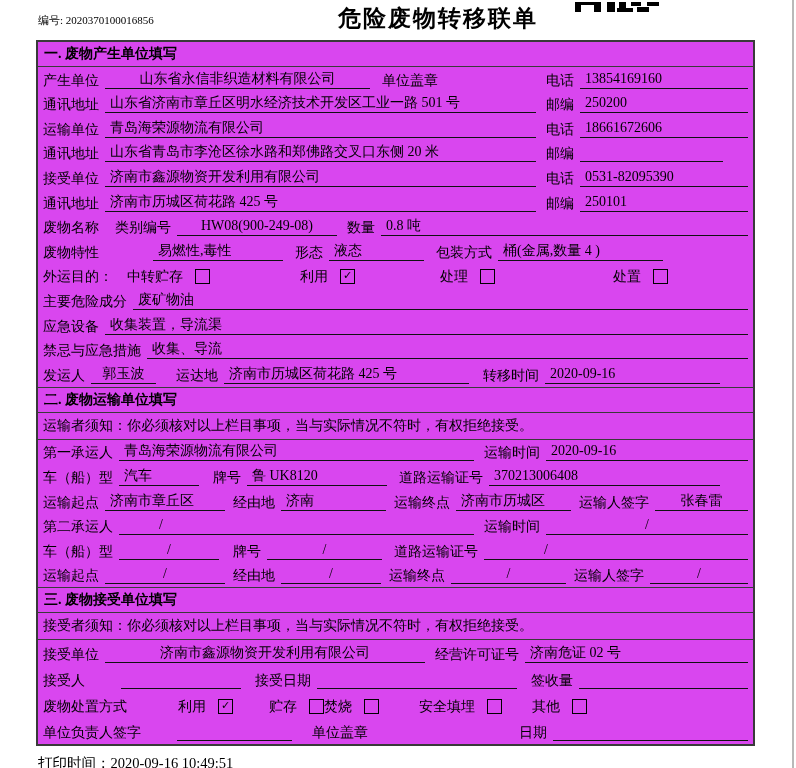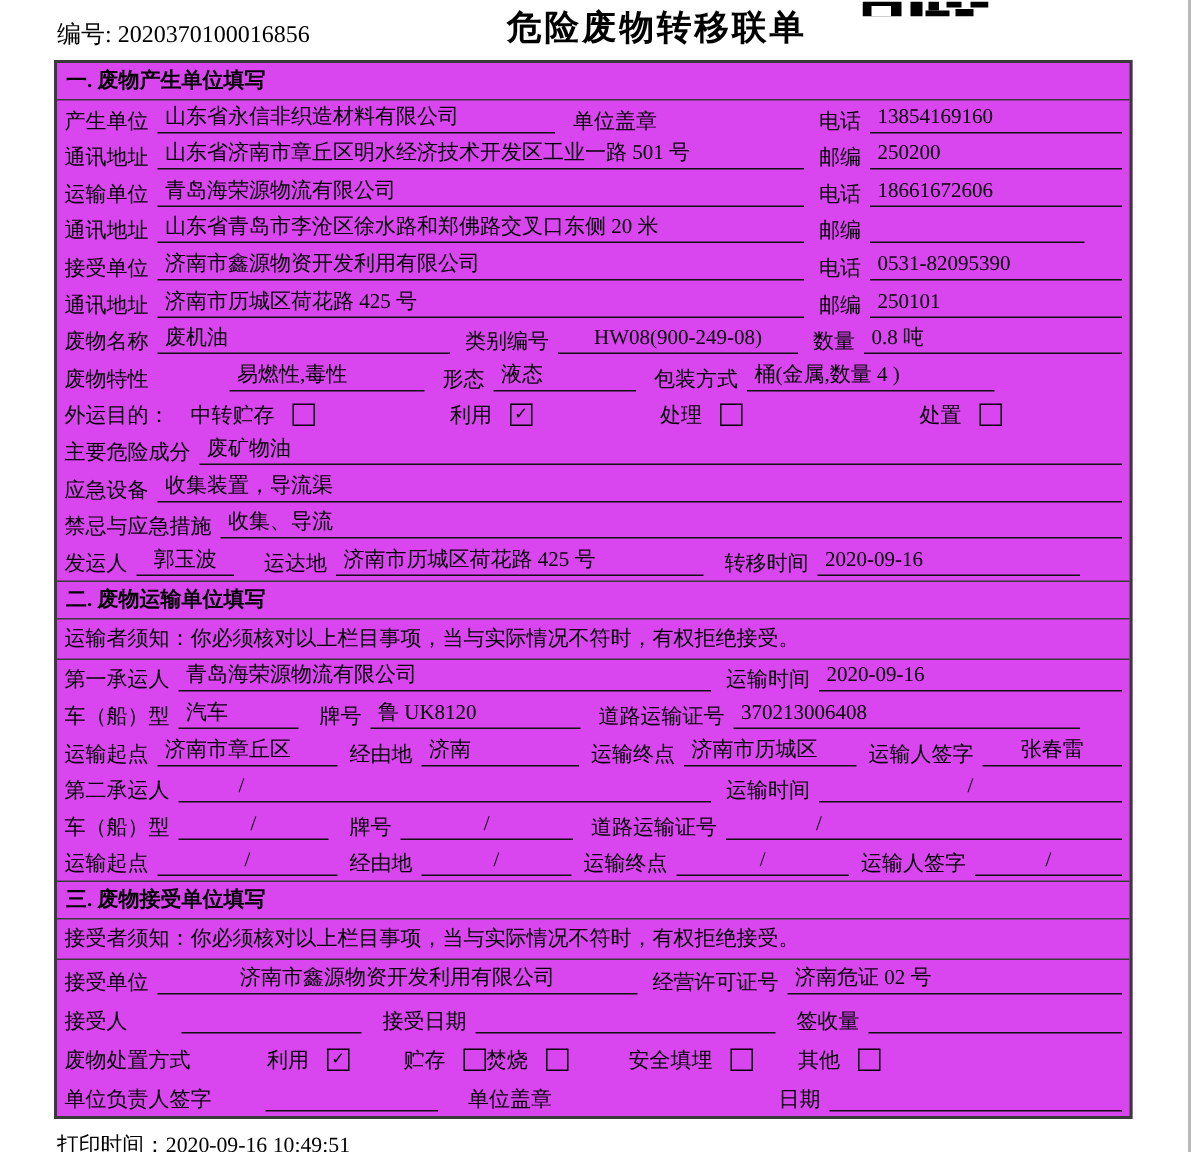--- a/index.html
+++ b/index.html
@@ -1,21 +1,21 @@
 <!DOCTYPE html>
 <html><head>
 <meta charset="utf-8">
 <style>
   html,body{margin:0;padding:0;}
   body{width:796px;height:768px;background:#fff;font-family:"Liberation Serif","DejaVu Serif",serif;
        font-size:14px;color:#000;position:relative;overflow:hidden;}
   .right-edge{position:absolute;top:0;bottom:0;right:2px;width:2px;background:#b9b9b9;}
   
   .hdr{position:relative;height:40px;}
-  .doc-no{position:absolute;left:38px;top:13px;white-space:nowrap;font-size:16px;}
+  .doc-no{position:absolute;left:38px;top:13px;white-space:nowrap;font-size:11px;}
   .title{position:absolute;left:0;right:0;top:3px;text-align:center;font-weight:bold;
          font-size:23px;letter-spacing:2px;transform:translateX(40px);}
   .qr{position:absolute;left:575px;top:0;width:84px;height:10px;}
   
   .form{margin-left:36px;width:719px;border:2px solid #3a3a3a;box-sizing:border-box;background:#d946ef;}
   .sec + .sec{border-top:1.5px solid #3a3a3a;}
   .sec-h{font-weight:bold;padding:3px 6px 3px 6px;border-bottom:1.5px solid #3a3a3a;font-size:14px;}
   .row{display:flex;align-items:flex-end;padding:0 5px;height:24.6px;white-space:nowrap;box-sizing:border-box;}
   .row.notice{border-bottom:1.2px solid #3a3a3a;height:27px;align-items:center;}
   .row.tall{height:26px;}
@@ -27,21 +27,21 @@
   .ctr{text-align:center;}
   .cbx{display:inline-block;width:13px;height:13px;border:1px solid #000;margin:0 0 4px 6px;
        line-height:12px;text-align:center;font-size:11px;font-family:"DejaVu Sans",sans-serif;}
   .ml8{margin-left:8px;}.ml10{margin-left:10px;}.ml12{margin-left:12px;}.ml14{margin-left:14px;}.ml30{margin-left:30px;}.ml32{}.ml36{margin-left:36px;}
   .ml40{margin-left:40px;}.ml45{margin-left:45px;}.ml85{margin-left:85px;}.ml90{margin-left:90px;}
   .ml118{margin-left:118px;}.ml145{margin-left:145px;}.ml20{margin-left:20px;}
   .mr28{margin-right:28px;}
   .w65{width:65px;}.w80{width:80px;}.w95{width:95px;}.w100{width:100px;}.w105{width:105px;}
   .w115{width:115px;}.w120{width:120px;}.w130{width:130px;margin-left:48px;}.w140{width:140px;}.w143{width:143px;}
   .w160{width:160px;}.w165{width:165px;}.w195{width:195px;}.w200{width:200px;}.w245{width:245px;}
-  .w265{width:265px;}.w320{width:320px;}.w355{width:355px;}
+  .w265{width:265px;text-align:center;}.w320{width:320px;}.w355{width:355px;}
   .footer{margin:8px 0 0 38px;font-size:14.5px;}
 </style>
 </head>
 <body>
 
 <div class="hdr">
   <span class="doc-no"><span>编号: </span><span>2020370100016856</span></span>
   <div class="title">危险废物转移联单</div>
   <div class="qr">
     <svg width="84" height="10" xmlns="http://www.w3.org/2000/svg">
@@ -124,21 +124,20 @@
         <span class="val fill" style="margin-right:10px;">济南市历城区荷花路 425 号</span>
       </div>
       <div class="rgrp">
         <span class="lab">邮编</span>
         <span class="val fill">250101</span>
       </div>
     </div>
 
     <div class="row">
       <span class="lab">废物名称</span>
-      <span class="val w195">废机油</span>
       <span class="lab ml10">类别编号</span>
       <span class="val w160 ctr">HW08(900-249-08)</span>
       <span class="lab ml10">数量</span>
       <span class="val fill">0.8 吨</span>
     </div>
 
     <div class="row">
       <span class="lab">废物特性</span>
       <span class="val w130">易燃性,毒性</span>
       <span class="lab ml12">形态</span>

